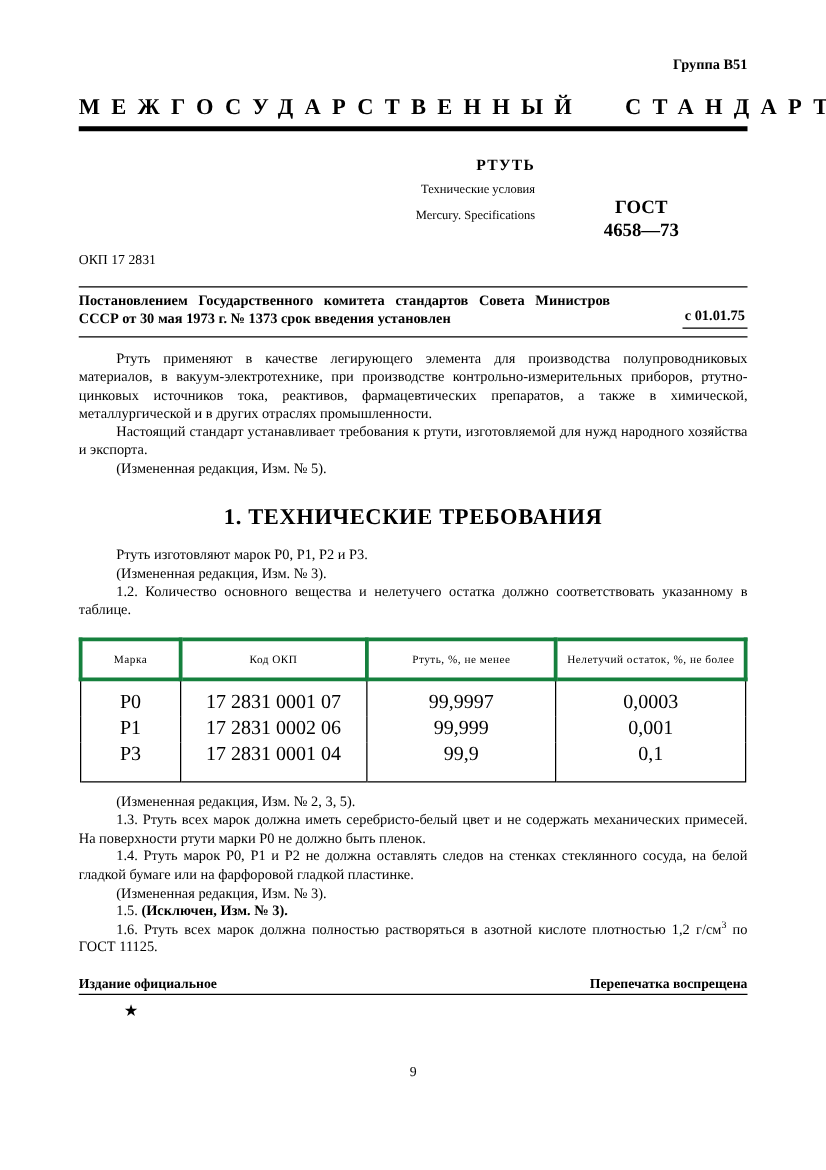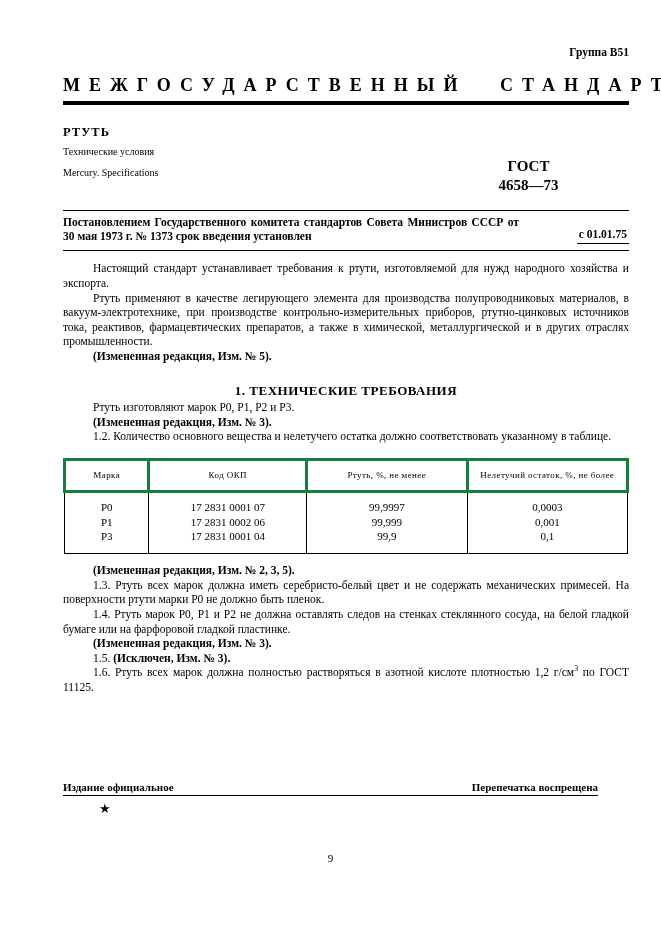--- a/index.html
+++ b/index.html
@@ -4,21 +4,21 @@
 <style>
   * { margin: 0; padding: 0; box-sizing: border-box; }
   html, body { background: #ffffff; }
   body { font-family: "Liberation Serif", "DejaVu Serif", serif; color: #000; }
 
   .page {
     position: relative;
     width: 661px;
     height: 936px;
     background: #fff;
-    padding: 46px 32px 0 63px;
+    padding: 46px 63px 0 63px;
     overflow: hidden;
     border-radius: 20px;
   }
 
   .group-label {
     text-align: right;
     font-size: 11.5px;
     font-weight: bold;
   }
 
@@ -36,21 +36,21 @@
     background: #000;
     margin-top: 5px;
   }
 
   .title-block {
     display: flex;
     margin-top: 20px;
   }
   .title-left {
     width: 365px;
-    text-align: left;
+    text-align: right;
   }
   .doc-title {
     font-size: 12.5px;
     font-weight: bold;
     letter-spacing: 1px;
   }
   .doc-subtitle {
     margin-top: 6px;
     font-size: 10px;
     font-weight: normal;
@@ -85,26 +85,26 @@
   .decree-date {
     position: absolute;
     right: 0;
     bottom: 6px;
     border-bottom: 1.5px solid #000;
     padding: 0 2px 1px 2px;
   }
 
   .body-text { margin-top: 10px; font-size: 11.5px; line-height: 1.27; }
   .para { text-indent: 30px; text-align: justify; }
-  .para-bold { text-indent: 30px; text-align: justify; font-weight: bold; }
+  .para-bold { text-indent: 30px; text-align: justify; font-weight: normal; }
 
   .section-title {
-    margin: 19px 0 1px 0;
-    text-align: center;
-    font-size: 13px;
+    margin: 19px 0 13px 0;
+    text-align: center;
+    font-size: 18px;
     font-weight: bold;
     letter-spacing: 0.5px;
   }
 
   table.spec {
     width: 100%;
     border-collapse: collapse;
     border: 1.5px solid #000;
     margin: 14px 0 9px 0;
   }
@@ -113,21 +113,21 @@
     font-size: 9px;
     font-weight: normal;
     letter-spacing: 0.4px;
     text-align: center;
     vertical-align: middle;
     padding: 9px 4px;
   }
   table.spec td {
     border-left: 1px solid #000;
     border-right: 1px solid #000;
-    font-size: 11px;
+    font-size: 16px;
     text-align: center;
     padding: 0 4px;
     line-height: 1.3;
   }
   table.spec tbody tr:first-child td { padding-top: 7px; }
   table.spec tbody tr:last-child td { padding-bottom: 10px; }
 
   sup { font-size: 8px; vertical-align: super; line-height: 0; }
 
   .footer {
@@ -173,33 +173,34 @@
       <div class="doc-title">РТУТЬ</div>
       <div class="doc-subtitle">Технические условия</div>
       <div class="doc-subtitle-en">Mercury. Specifications</div>
     </div>
     <div class="title-right">
       <div>ГОСТ</div>
       <div>4658—73</div>
     </div>
   </div>
 
+  <div class="okp">ОКП 17 2831</div>
 
   <div class="rule"></div>
 
   <div class="decree">
     <span>Постановлением Государственного комитета стандартов Совета Министров СССР от 30 мая 1973 г. № 1373 срок введения установлен</span>
     <span class="decree-date">с 01.01.75</span>
   </div>
 
   <div class="rule2"></div>
 
   <div class="body-text">
+    <p class="para">Ртуть применяют в качестве легирующего элемента для производства полупроводниковых материалов, в вакуум-электротехнике, при производстве контрольно-измерительных приборов, ртутно-цинковых источников тока, реактивов, фармацевтических препаратов, а также в химической, металлургической и в других отраслях промышленности.</p>
     <p class="para">Настоящий стандарт устанавливает требования к ртути, изготовляемой для нужд народного хозяйства и экспорта.</p>
-    <p class="para">Ртуть применяют в качестве легирующего элемента для производства полупроводниковых материалов, в вакуум-электротехнике, при производстве контрольно-измерительных приборов, ртутно-цинковых источников тока, реактивов, фармацевтических препаратов, а также в химической, металлургической и в других отраслях промышленности.</p>
     <p class="para-bold">(Измененная редакция, Изм. № 5).</p>
 
     <div class="section-title">1. ТЕХНИЧЕСКИЕ ТРЕБОВАНИЯ</div>
 
     <p class="para">Ртуть изготовляют марок Р0, Р1, Р2 и Р3.</p>
     <p class="para-bold">(Измененная редакция, Изм. № 3).</p>
     <p class="para">1.2. Количество основного вещества и нелетучего остатка должно соответствовать указанному в таблице.</p>
 
     <table class="spec">
       <colgroup>

